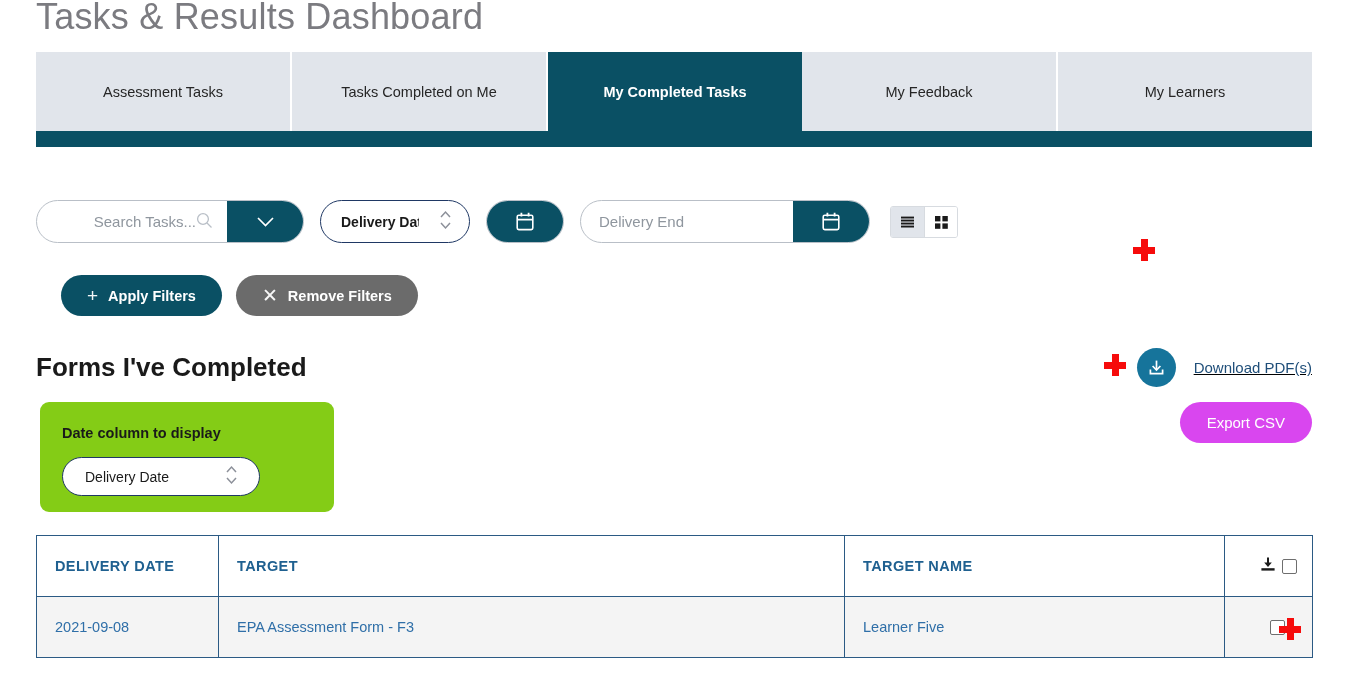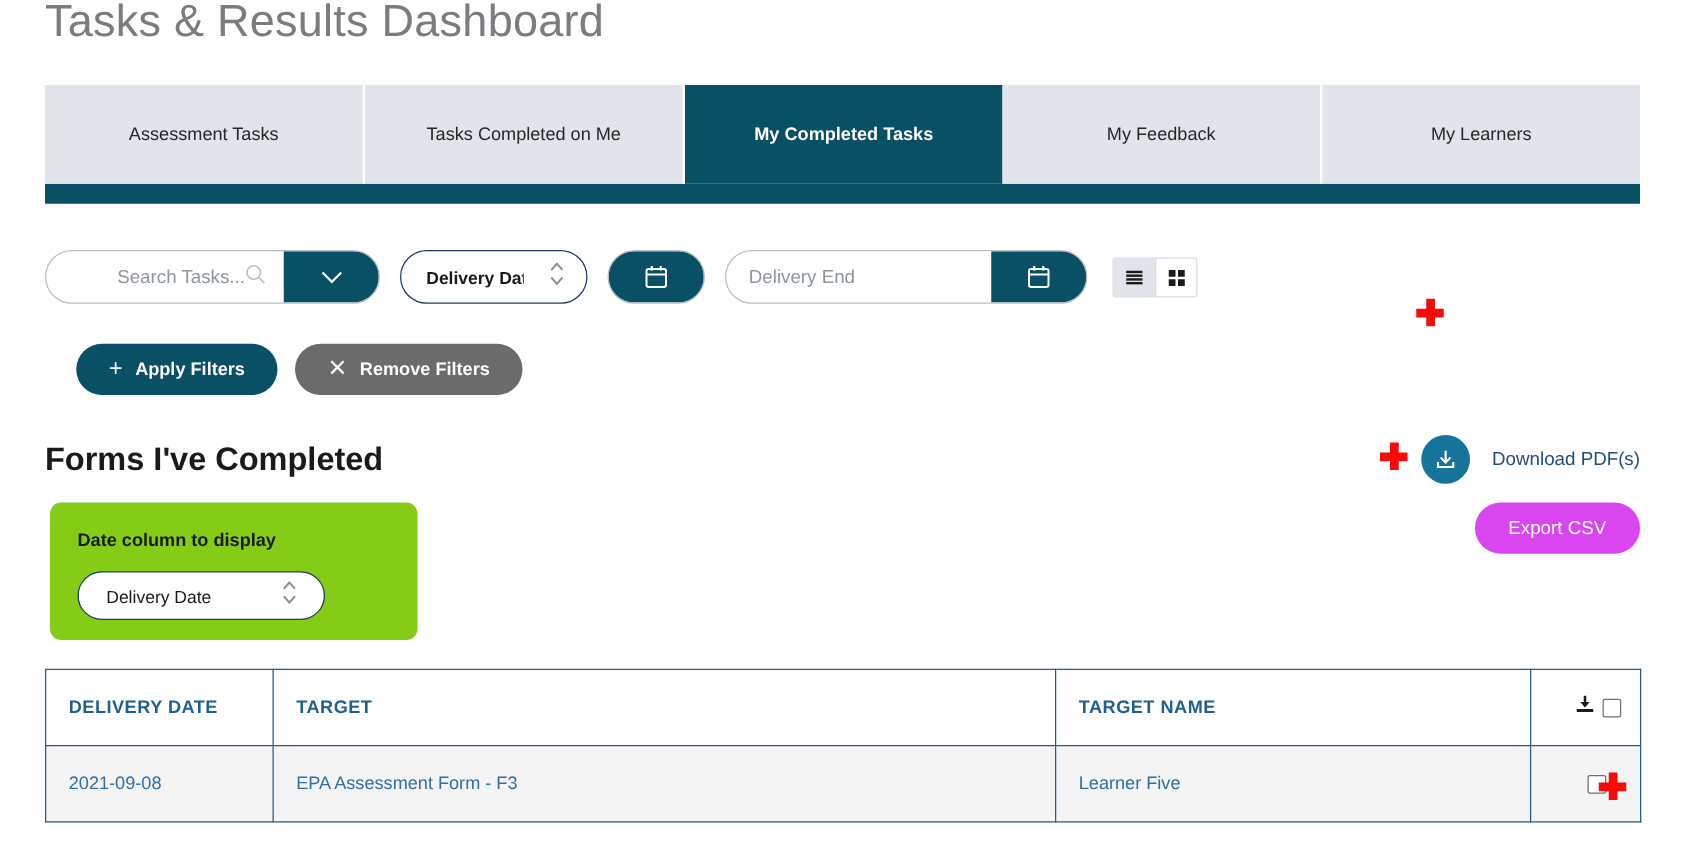--- a/index.html
+++ b/index.html
@@ -22,21 +22,21 @@
     font-weight: 300;
     color: #7b7b80;
     letter-spacing: 0.2px;
     white-space: nowrap;
   }
 
   
   .tabstrip {
     position: absolute;
     left: 36px;
-    top: 68px;
+    top: 52px;
     width: 1276px;
     height: 108px;
   }
   .tabs-row {
     display: flex;
     height: 79px;
     width: 100%;
   }
   .tab {
     flex: 1 1 0;
@@ -215,20 +215,21 @@
   .datecard .sel .label { font-size: 14px; color: #1a1a1a; white-space: nowrap; }
 
   
   .dlrow {
     position: absolute;
     right: 39px;
     top: 348px;
     display: flex;
     align-items: center;
     gap: 18px;
+    text-decoration: underline;
   }
   .circle-btn {
     width: 39px;
     height: 39px;
     border-radius: 50%;
     background: #16749b;
     display: flex;
     align-items: center;
     justify-content: center;
     cursor: pointer;

